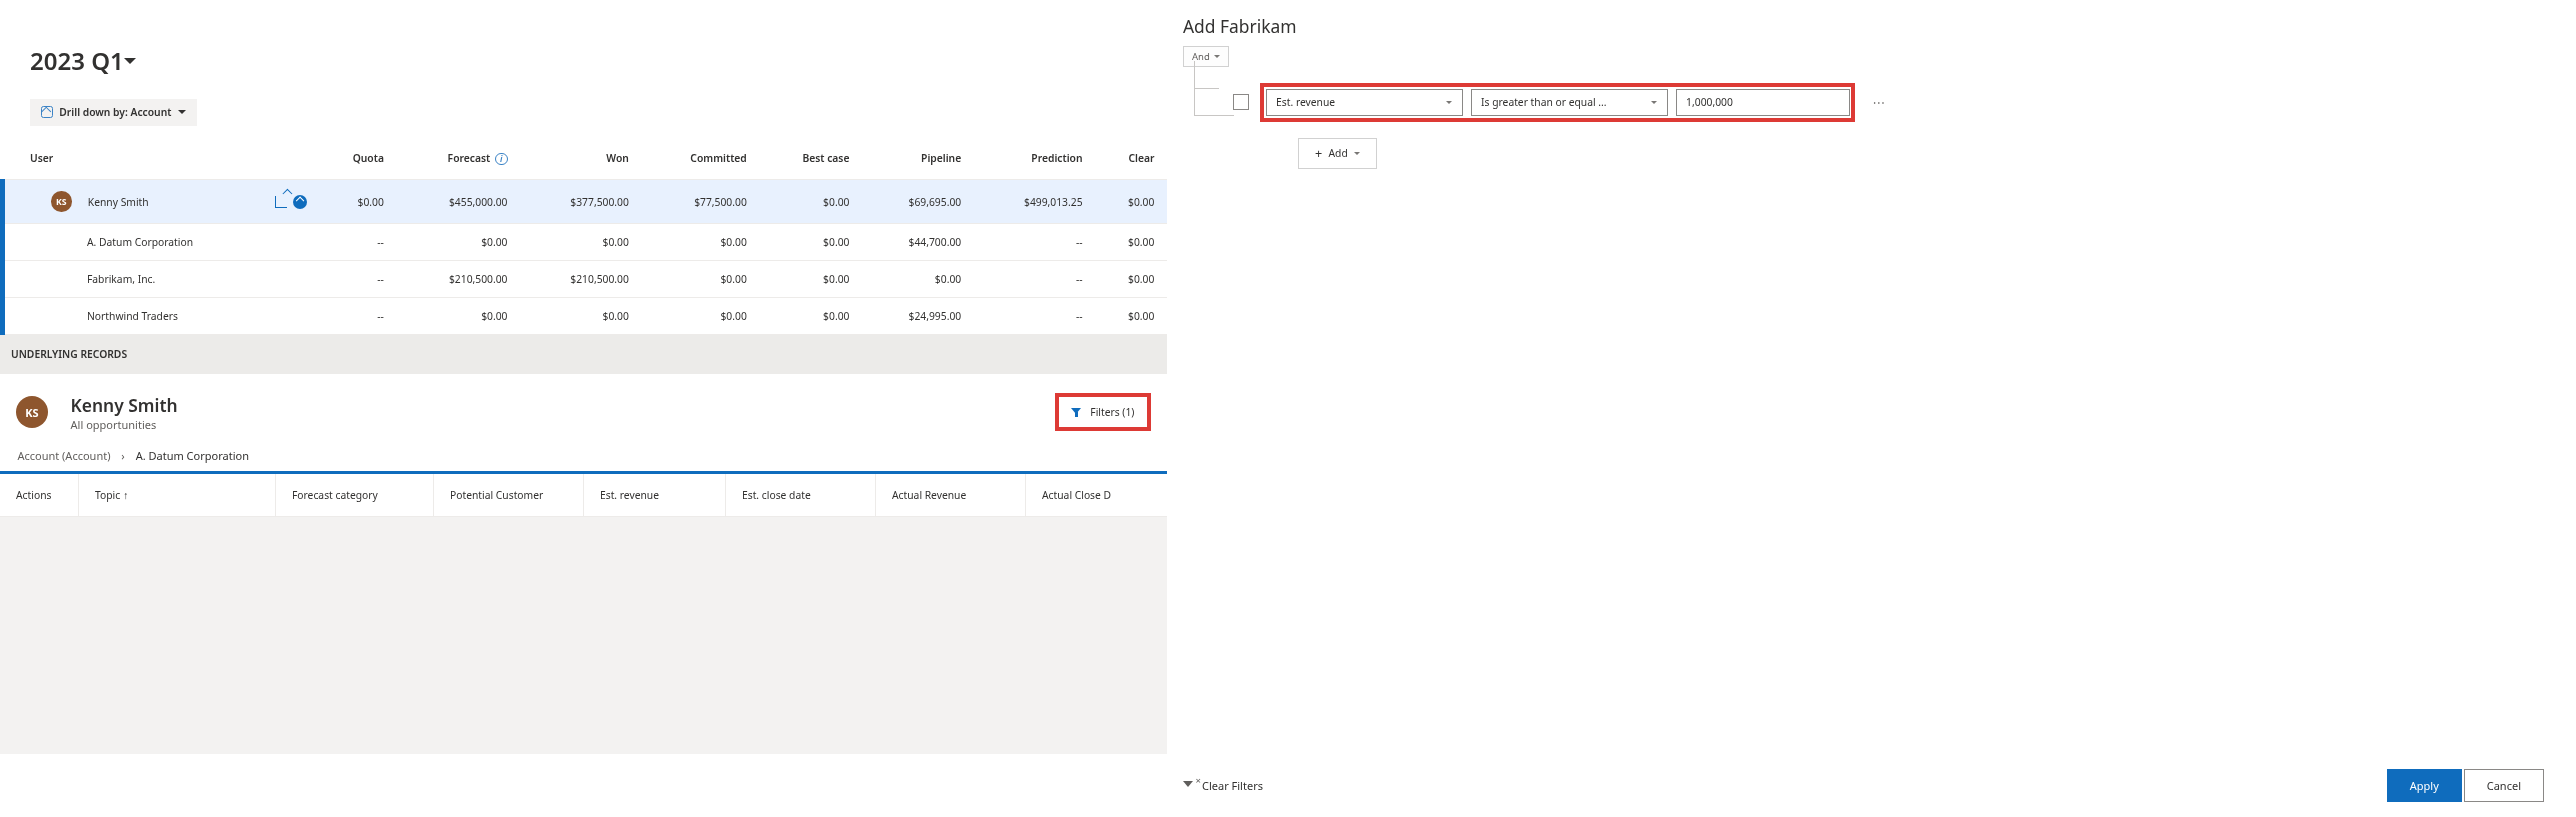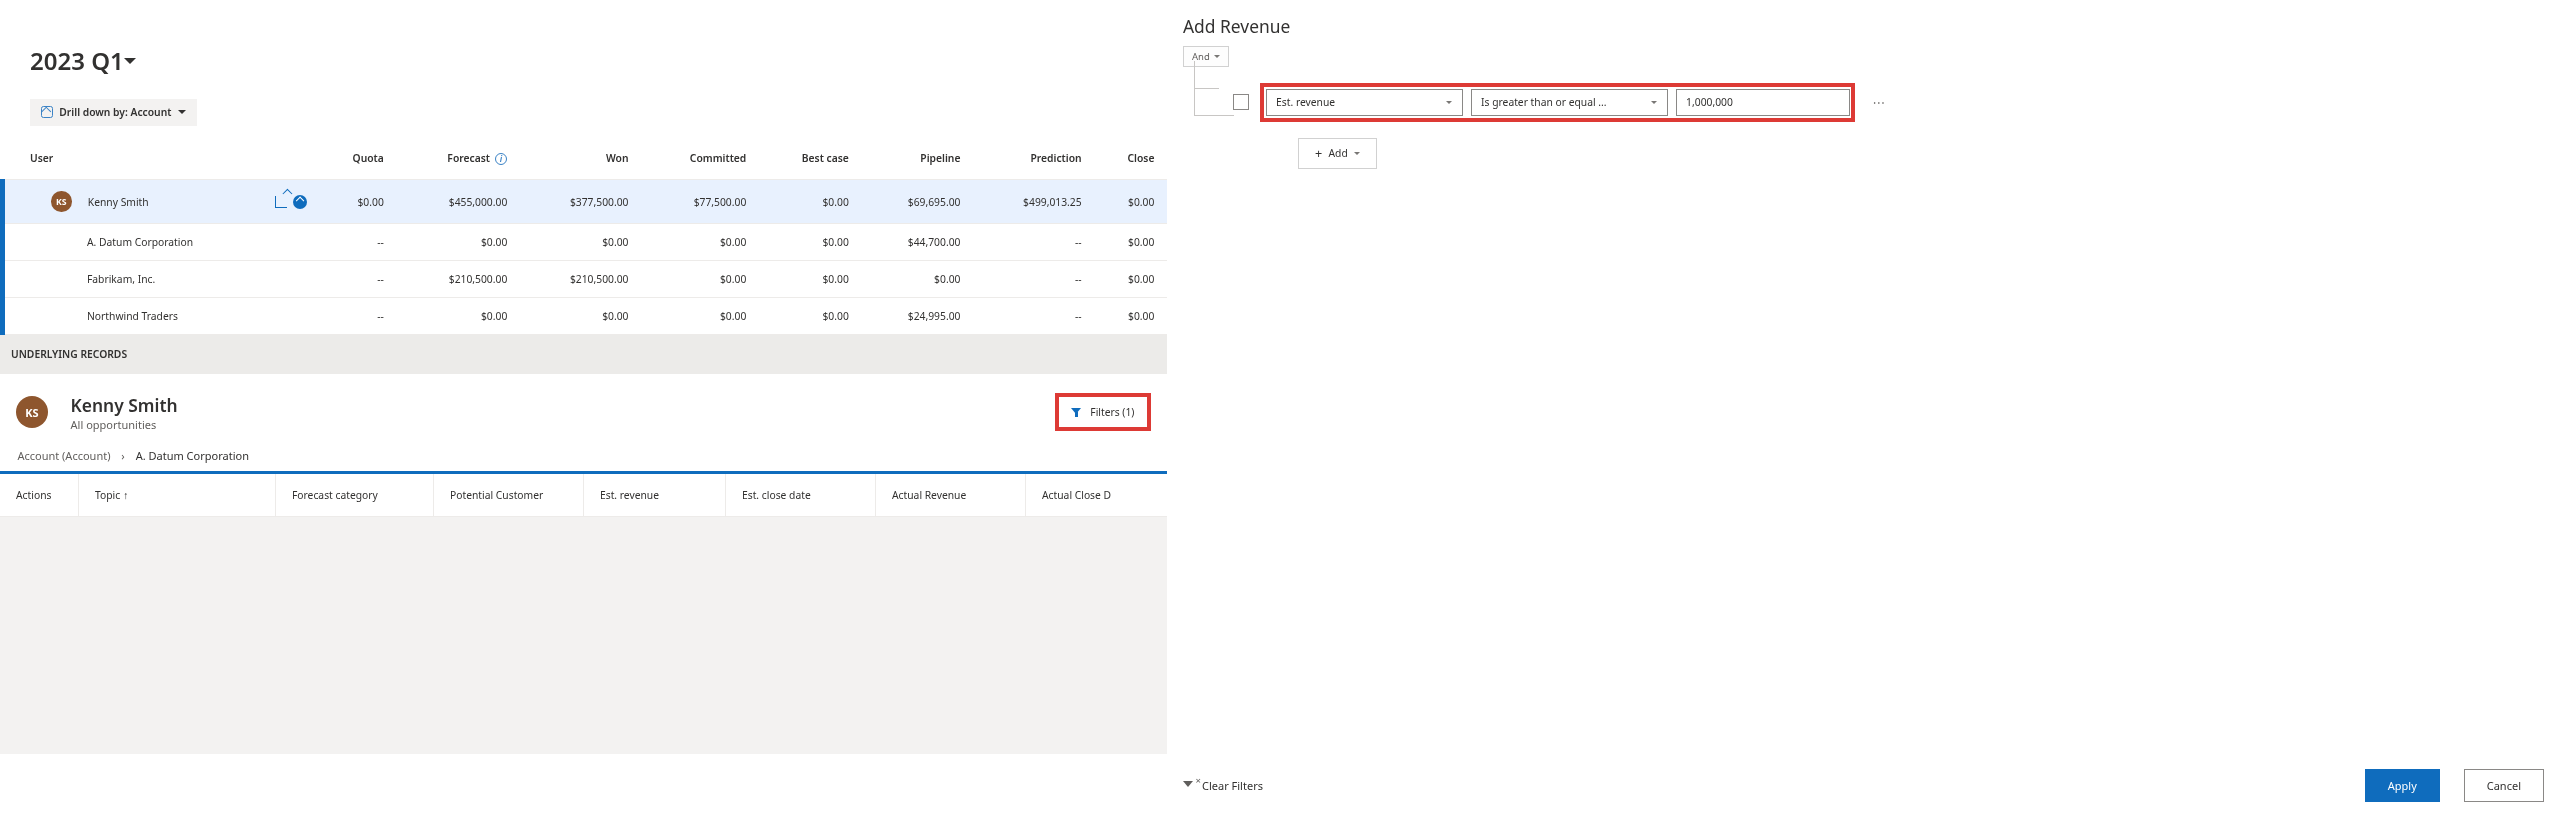--- a/index.html
+++ b/index.html
@@ -62,21 +62,21 @@
     .txt-ctrl{border:0.8px solid #8a8886;background:#fff;padding:5.5px 9.5px;font-size:10.3px;width:174px}
     .more{font-size:12.6px;color:#605e5c;padding:0 6.3px;cursor:pointer}
     .add-row{margin-top:16px;margin-left:65px}
     .add-btn{border:0.8px solid #d1d1d1;padding:6.3px 16px;font-size:10.3px;display:inline-flex;align-items:center;gap:6.3px;cursor:pointer;background:#fff}
     .plus{font-size:12.6px;font-weight:400}
     .bottom-bar{position:absolute;bottom:16px;left:16px;right:32px;display:flex;justify-content:space-between;align-items:center}
     .clear{display:flex;align-items:center;gap:8px;font-size:11px;cursor:pointer;color:#323130}
     .clear-icon{width:11px;height:9.5px;position:relative}
     .clear-icon::before{content:"";position:absolute;top:0;left:0;width:0;height:0;border-left:5.5px solid transparent;border-right:5.5px solid transparent;border-top:6.3px solid #605e5c}
     .clear-icon::after{content:"×";position:absolute;top:-7px;right:-7px;font-size:9.5px;color:#605e5c}
-    .btns{display:flex;gap:24px}
+    .btns{display:flex;gap:2px}
     .btn{padding:8px 22px;font-size:11px;cursor:pointer;border:0.8px solid #8a8886;background:#fff}
     .btn.primary{background:#0f6cbd;color:#fff;border-color:#0f6cbd}
   </style>
 </head>
 <body>
 
 <div class="left">
   <div class="period">
     <span>2023 Q1</span>
     <span class="chev"></span>
@@ -92,21 +92,21 @@
     <thead>
       <tr>
         <th style="width:315px">User</th>
         <th class="num">Quota</th>
         <th class="num"><span>Forecast</span><span class="info">i</span></th>
         <th class="num">Won</th>
         <th class="num">Committed</th>
         <th class="num">Best case</th>
         <th class="num">Pipeline</th>
         <th class="num">Prediction</th>
-        <th class="num" style="padding-right:12.6px">Close</th>
+        <th class="num" style="padding-right:12.6px">Clear</th>
       </tr>
     </thead>
     <tbody id="tbody">
         <tr class="sel">
           <td class="bar-left">
             <div class="usercell">
               <span class="avatar">KS</span>
               <span>Kenny Smith</span>
               <span style="flex: 1 1 0%;"></span>
               <span class="share"></span>
@@ -199,21 +199,21 @@
     <div style="width:150px">Potential Customer</div>
     <div style="width:142px">Est. revenue</div>
     <div style="width:150px">Est. close date</div>
     <div style="width:150px">Actual Revenue</div>
     <div style="flex:1;border-right:none">Actual Close D</div>
   </div>
   <div class="below"></div>
 </div>
 
 <div class="right">
-  <div class="add-title">Add Revenue</div>
+  <div class="add-title">Add Fabrikam</div>
   <div class="and-pill">
     <span>And</span>
     <span class="sm-chev2"></span>
   </div>
 
   <div style="display:flex">
     <div class="tree-line"></div>
     <div style="flex:1">
       <div class="filter-row">
         <span class="cb"></span>

